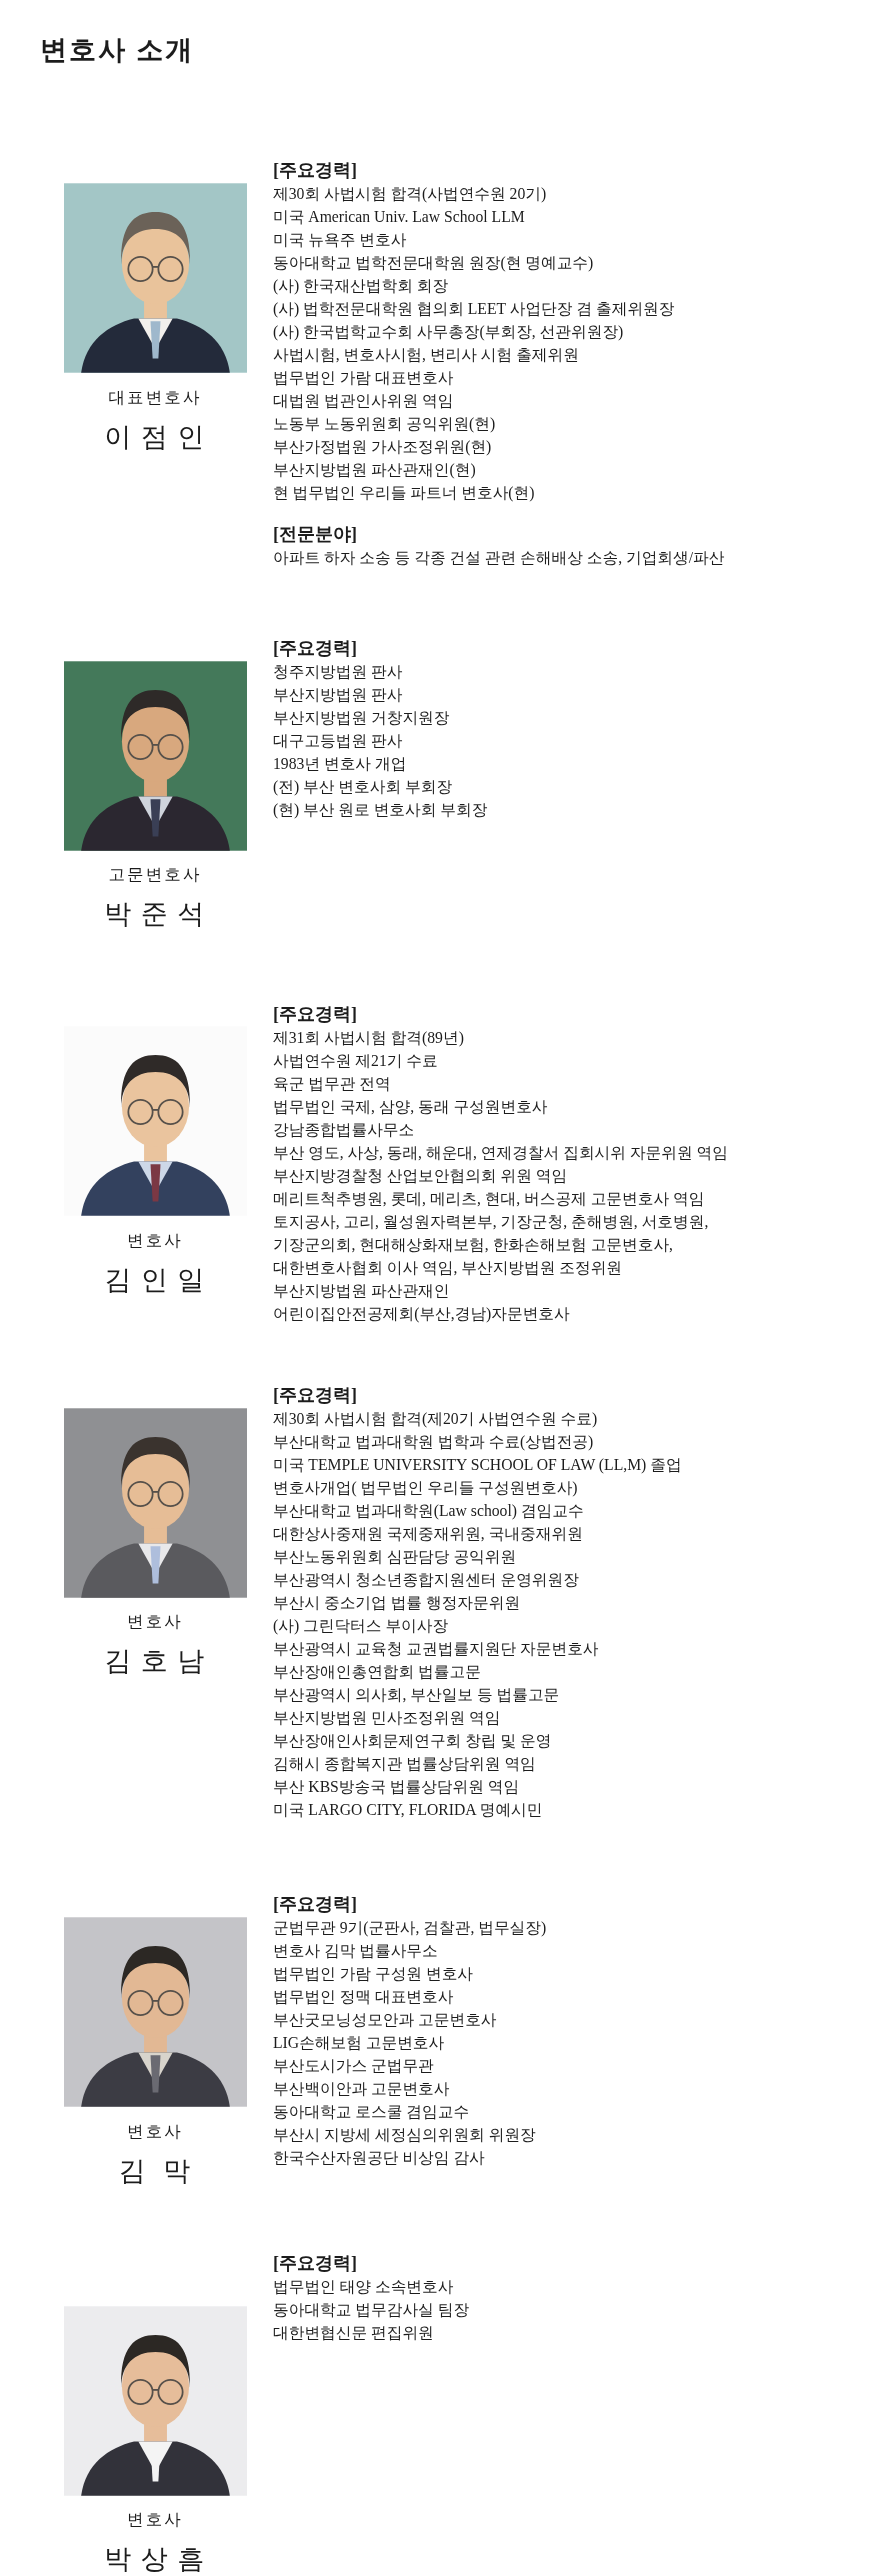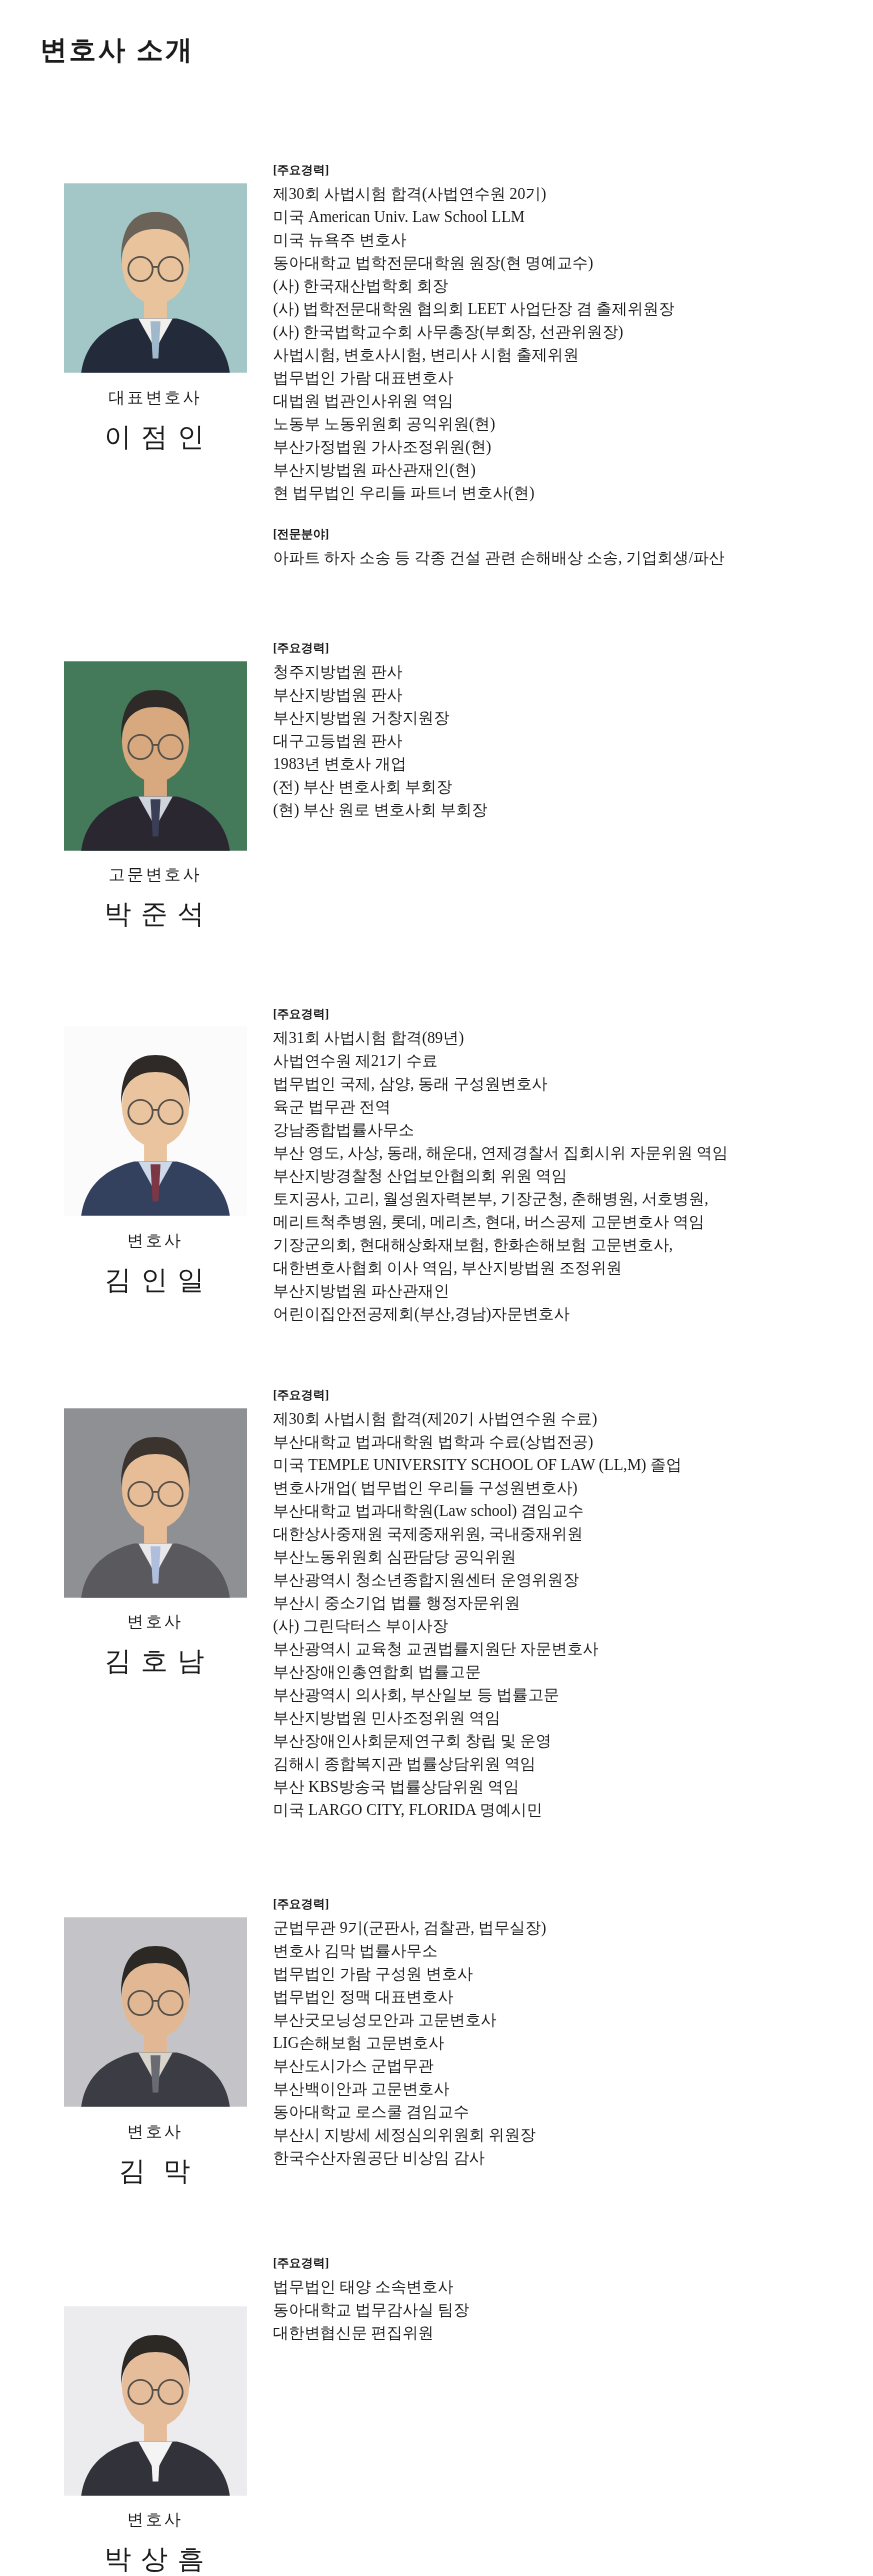--- a/index.html
+++ b/index.html
@@ -20,21 +20,21 @@
   .p3{margin-top:66px}
   .p4{margin-top:55px}
   .p5{margin-top:68px}
   .p6{margin-top:59px}
   .left{flex:0 0 236px;width:236px;text-align:center;margin-top:28px;}
   .p6 .left{padding-top:30px;}
   .portrait{width:183px;height:190px;display:block;margin:0 auto;}
   .role{margin-top:13.6px;font-size:16.5px;letter-spacing:2.1px;}
   .name{margin-top:10px;font-size:27px;font-weight:normal;letter-spacing:1.4px;white-space:pre;}
   .right{flex:1 1 auto;margin-top:4.3px;font-size:15.7px;line-height:23px;white-space:nowrap;}
-  .career-header{font-size:12px;font-weight:bold;line-height:23px;}
+  .career-header{font-size:18px;font-weight:bold;line-height:23px;}
   .career-line{line-height:23px;}
   .career-block + .career-block{margin-top:18.6px;}
 </style>
 </head>
 <body>
 
 <div class="page">
   <h1 class="title">변호사 소개</h1>
 
   <section class="profile p1">
@@ -131,27 +131,27 @@
         </g>
       </svg>
       <div class="role">변호사</div>
       <div class="name">김 인 일</div>
     </div>
     <div class="right">
         <div class="career-block">
           <div class="career-header">[주요경력]</div>
           <div class="career-line">제31회 사법시험 합격(89년)</div>
           <div class="career-line">사법연수원 제21기 수료</div>
+          <div class="career-line">육군 법무관 전역</div>
           <div class="career-line">법무법인 국제, 삼양, 동래 구성원변호사</div>
-          <div class="career-line">육군 법무관 전역</div>
           <div class="career-line">강남종합법률사무소</div>
           <div class="career-line">부산 영도, 사상, 동래, 해운대, 연제경찰서 집회시위 자문위원 역임</div>
           <div class="career-line">부산지방경찰청 산업보안협의회 위원 역임</div>
+          <div class="career-line">메리트척추병원, 롯데, 메리츠, 현대, 버스공제 고문변호사 역임</div>
           <div class="career-line">토지공사, 고리, 월성원자력본부, 기장군청, 춘해병원, 서호병원,</div>
-          <div class="career-line">메리트척추병원, 롯데, 메리츠, 현대, 버스공제 고문변호사 역임</div>
           <div class="career-line">기장군의회, 현대해상화재보험, 한화손해보험 고문변호사,</div>
           <div class="career-line">대한변호사협회 이사 역임, 부산지방법원 조정위원</div>
           <div class="career-line">부산지방법원 파산관재인</div>
           <div class="career-line">어린이집안전공제회(부산,경남)자문변호사</div>
         </div>
       </div>
   </section>
 
   <section class="profile p4">
     <div class="left">

